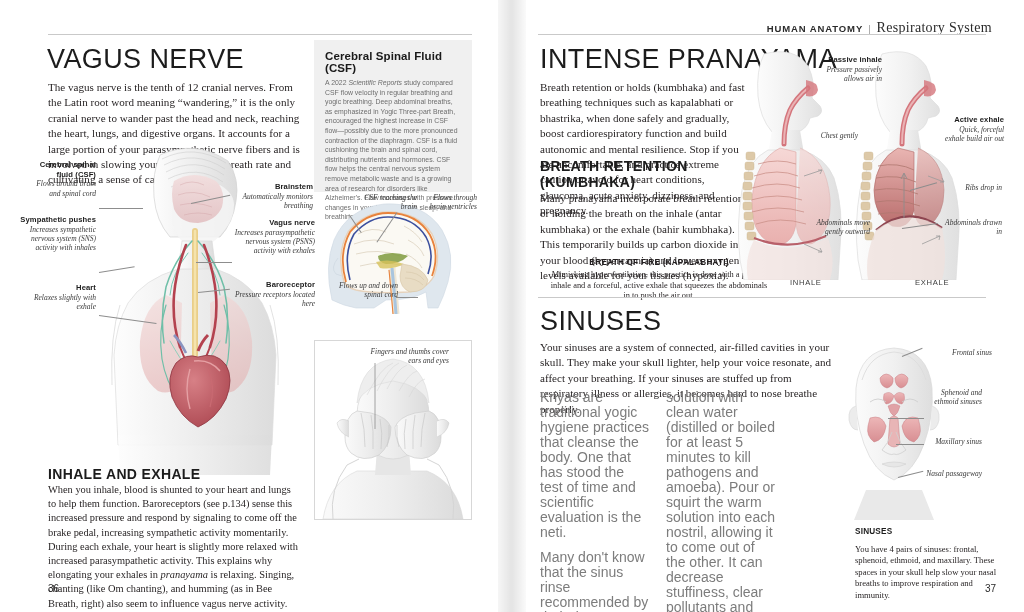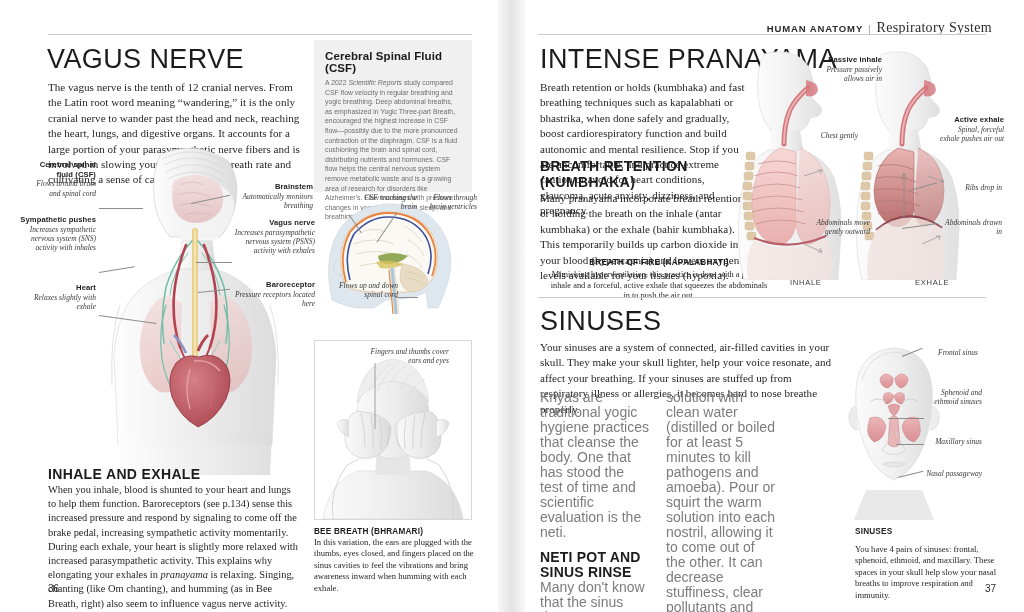--- a/index.html
+++ b/index.html
@@ -351,24 +351,20 @@
         <path d="M18 178 Q14 148 32 124 L44 118" fill="none" stroke="#d5d5d5" stroke-width="1"></path>
         <path d="M138 178 Q142 148 124 124 L112 118" fill="none" stroke="#d5d5d5" stroke-width="1"></path>
 
         <line x1="60" y1="22" x2="60" y2="88" stroke="#8d8d8d" stroke-width="0.8"></line>
       </svg>
       <div class="lab l" style="left:48px;top:6px;width:86px;">
         <div class="ls">Fingers and thumbs cover ears and eyes</div>
       </div>
     </div>
 
-    <div style="position:absolute;left:314px;top:527px;width:160px;">
-      <div class="caption-head">BEE BREATH (BHRAMARI)</div>
-      <div class="caption-body" style="margin-top:1px;">In this variation, the ears are plugged with the thumbs, eyes closed, and fingers placed on the sinus cavities to feel the vibrations and bring awareness inward when humming with each exhale.</div>
-    </div>
 
     <div style="position:absolute;left:48px;top:466px;width:250px;">
       <div class="sub-head">INHALE AND EXHALE</div>
       <p class="body-serif" style="margin:0;font-size:10.4px;line-height:14.2px;"><span>When you inhale, blood is shunted to your heart and lungs to help them function. Baroreceptors (see p.134) sense this increased pressure and respond by signaling to come off the brake pedal, increasing sympathetic activity momentarily. During each exhale, your heart is slightly more relaxed with increased parasympathetic activity. This explains why elongating your exhales in </span><em>pranayama</em><span> is relaxing. Singing, chanting (like Om chanting), and humming (as in Bee Breath, right) also seem to influence vagus nerve activity. Not only do these practices create longer exhales, but scientists hypothesize that the vibrations affect the auricular branch of the vagus nerve (near your ear), which may cultivate a feeling of safety and ease.</span></p>
     </div>
 
     <div class="folio" style="left:48px;">36</div>
   </div>
 
   <div class="page page-right">
@@ -517,21 +513,21 @@
     </div>
     <div class="lab l" style="left:296px;top:131px;width:50px;">
       <div class="ls">Chest gently</div>
     </div>
     <div class="lab l" style="left:296px;top:218px;width:62px;">
       <div class="ls">Abdominals move gently outward</div>
     </div>
 
     <div class="lab l" style="left:428px;top:115px;width:64px;">
       <div class="lh">Active exhale</div>
-      <div class="ls">Spinal, forceful exhale pushes air out</div>
+      <div class="ls">Quick, forceful exhale build air out</div>
     </div>
     <div class="lab l" style="left:428px;top:183px;width:62px;">
       <div class="ls">Ribs drop in</div>
     </div>
     <div class="lab l" style="left:428px;top:218px;width:62px;">
       <div class="ls">Abdominals drawn in</div>
     </div>
     <div class="leader" style="left:398px;top:190px;width:28px;transform:rotate(-16deg);transform-origin:left center;"></div>
     <div class="leader" style="left:390px;top:228px;width:36px;transform:rotate(-8deg);transform-origin:left center;"></div>
 
@@ -540,21 +536,20 @@
 
     <div class="rule" style="left:26px;top:297px;width:448px;"></div>
 
     <h1 class="title" style="position:absolute;left:28px;top:306px;">SINUSES</h1>
 
     <p class="body-serif" style="position:absolute;left:28px;top:340px;width:300px;margin:0;">Your sinuses are a system of connected, air-filled cavities in your skull. They make your skull lighter, help your voice resonate, and affect your breathing. If your sinuses are stuffed up from respiratory illness or allergies, it becomes hard to nose breathe properly.</p>
 
     <div class="gray-col" style="position:absolute;left:28px;top:390px;width:110px;">
       <div>Kriyas are traditional yogic hygiene practices that cleanse the body. One that has stood the test of time and scientific evaluation is the neti.</div>
       <div style="height:10px;"></div>
-      <div><b>NETI POT AND SINUS RINSE</b></div>
       <div>Many don't know that the sinus rinse recommended by their doctor or allergist is an ancient yoga practice. Traditionally, neti kriya was practiced with a small spouted pot, but many physicians also recommend a squeeze bottle called a sinus rinse. With either, you create a saline</div>
     </div>
     <div class="gray-col" style="position:absolute;left:154px;top:390px;width:112px;">solution with clean water (distilled or boiled for at least 5 minutes to kill pathogens and amoeba). Pour or squirt the warm solution into each nostril, allowing it to come out of the other. It can decrease stuffiness, clear pollutants and allergens, and prevent or improve sinus infections. Sinus rinse (or saline nasal irrigation in research) has been shown to reduce the likelihood of contracting colds, flu, and COVID-19 and to reduce illness symptoms and duration after exposure.</div>
 
     <div class="fig" style="left:318px;top:340px;width:128px;height:180px;">
       <svg width="128" height="180" viewBox="0 0 128 180">
         <defs>
           <linearGradient id="faceG" x1="0" y1="0" x2="1" y2="0">
             <stop offset="0" stop-color="#fbfbfb"></stop>
               <stop offset="0.5" stop-color="#f0f0f0"></stop>
@@ -591,21 +586,21 @@
         </g>
 
         <path d="M62 92 Q58 104 52 110 Q60 116 64 114 Q68 116 76 110 Q70 104 66 92" fill="none" stroke="#cfcfcf" stroke-width="0.8"></path>
 
         <path d="M52 124 Q64 120 76 124 Q64 130 52 124Z" fill="#e7e7e7" stroke="#d0d0d0" stroke-width="0.6"></path>
 
         <path d="M32 40 Q40 14 64 12 Q88 14 96 40" fill="none" stroke="#dcdcdc" stroke-width="0.9"></path>
       </svg>
     </div>
 
-    <div class="lab l" style="left:414px;top:348px;width:52px;">
+    <div class="lab l" style="left:428px;top:348px;width:52px;">
       <div class="ls">Frontal sinus</div>
     </div>
     <div class="lab l" style="left:414px;top:388px;width:56px;">
       <div class="ls">Sphenoid and ethmoid sinuses</div>
     </div>
     <div class="lab l" style="left:414px;top:437px;width:56px;">
       <div class="ls">Maxillary sinus</div>
     </div>
     <div class="lab l" style="left:414px;top:469px;width:56px;">
       <div class="ls">Nasal passageway</div>

